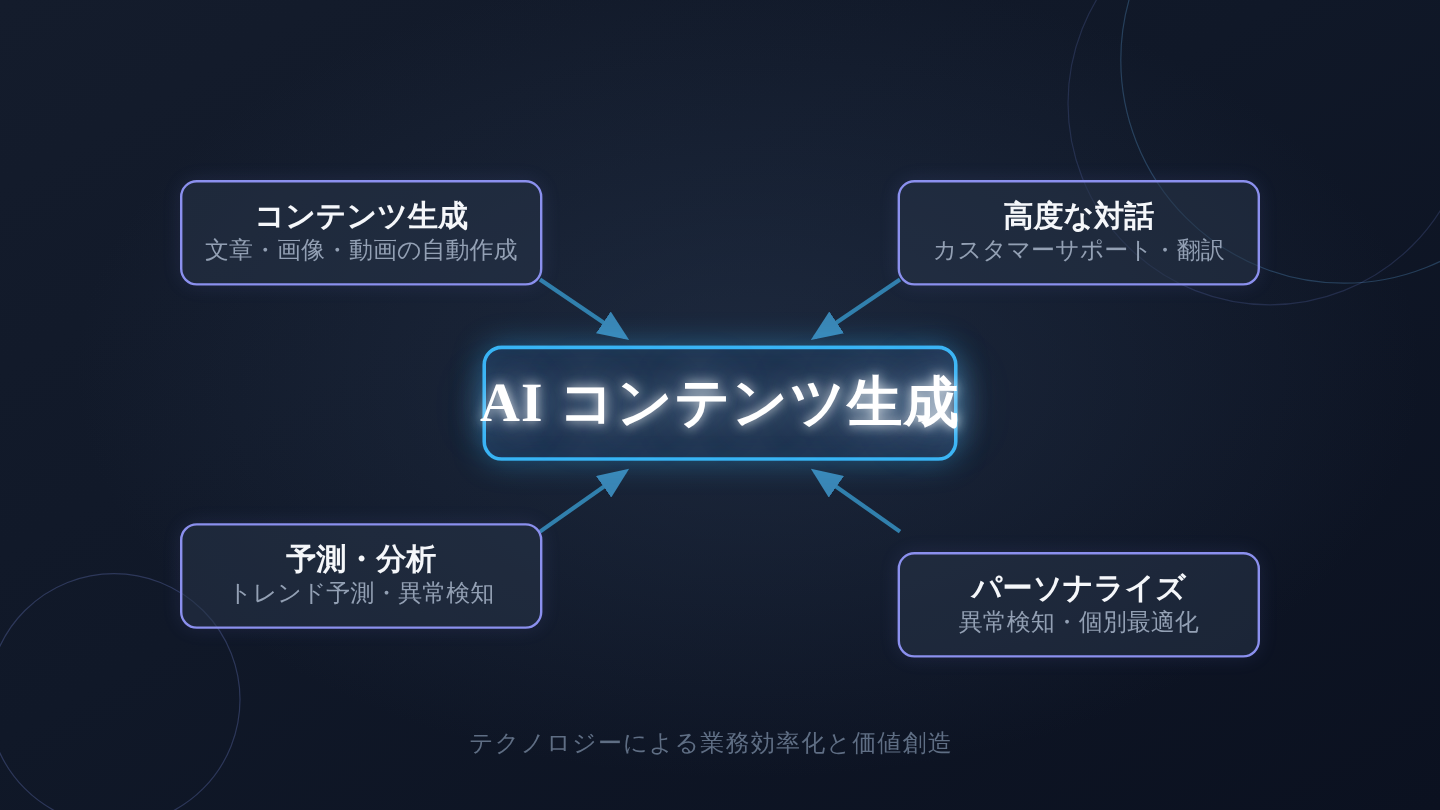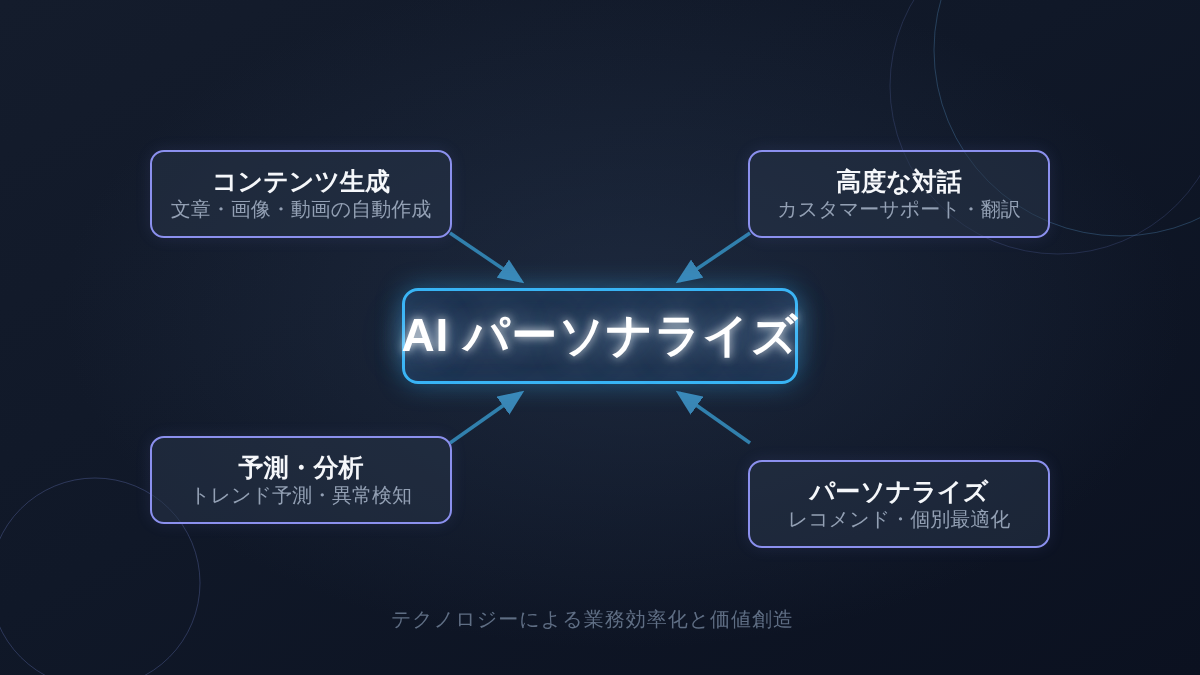--- a/index.html
+++ b/index.html
@@ -5,21 +5,21 @@
   html, body {
     margin: 0;
     padding: 0;
     background: #0b1120;
   }
   .stage {
     position: relative;
     width: 1200px;
     height: 675px;
     overflow: hidden;
-    font-family: Liberation Sans, sans-serif;
+    font-family: Liberation Serif, serif;
     background:
       radial-gradient(ellipse 780px 470px at 52% 46%, rgba(49, 67, 95, 0.40), rgba(0,0,0,0) 72%),
       linear-gradient(150deg, #141c2c 0%, #101828 45%, #0b1120 100%);
   }
   .deco-layer, .arrow-layer {
     position: absolute;
     left: 0; top: 0;
     width: 1200px;
     height: 675px;
     pointer-events: none;
@@ -126,22 +126,22 @@
     <div class="node-sub">カスタマーサポート・翻訳</div>
   </div>
 
   <div class="node node-bl">
     <div class="node-title">予測・分析</div>
     <div class="node-sub">トレンド予測・異常検知</div>
   </div>
 
   <div class="node node-br">
     <div class="node-title">パーソナライズ</div>
-    <div class="node-sub">レコメンド・個別最適化</div>
+    <div class="node-sub">異常検知・個別最適化</div>
   </div>
 
   <div class="center-node">
-    <div class="center-label">AI パーソナライズ</div>
+    <div class="center-label">AI コンテンツ生成</div>
   </div>
 
   <div class="footer-caption">テクノロジーによる業務効率化と価値創造</div>
 
 </div>
 
 </body></html>

